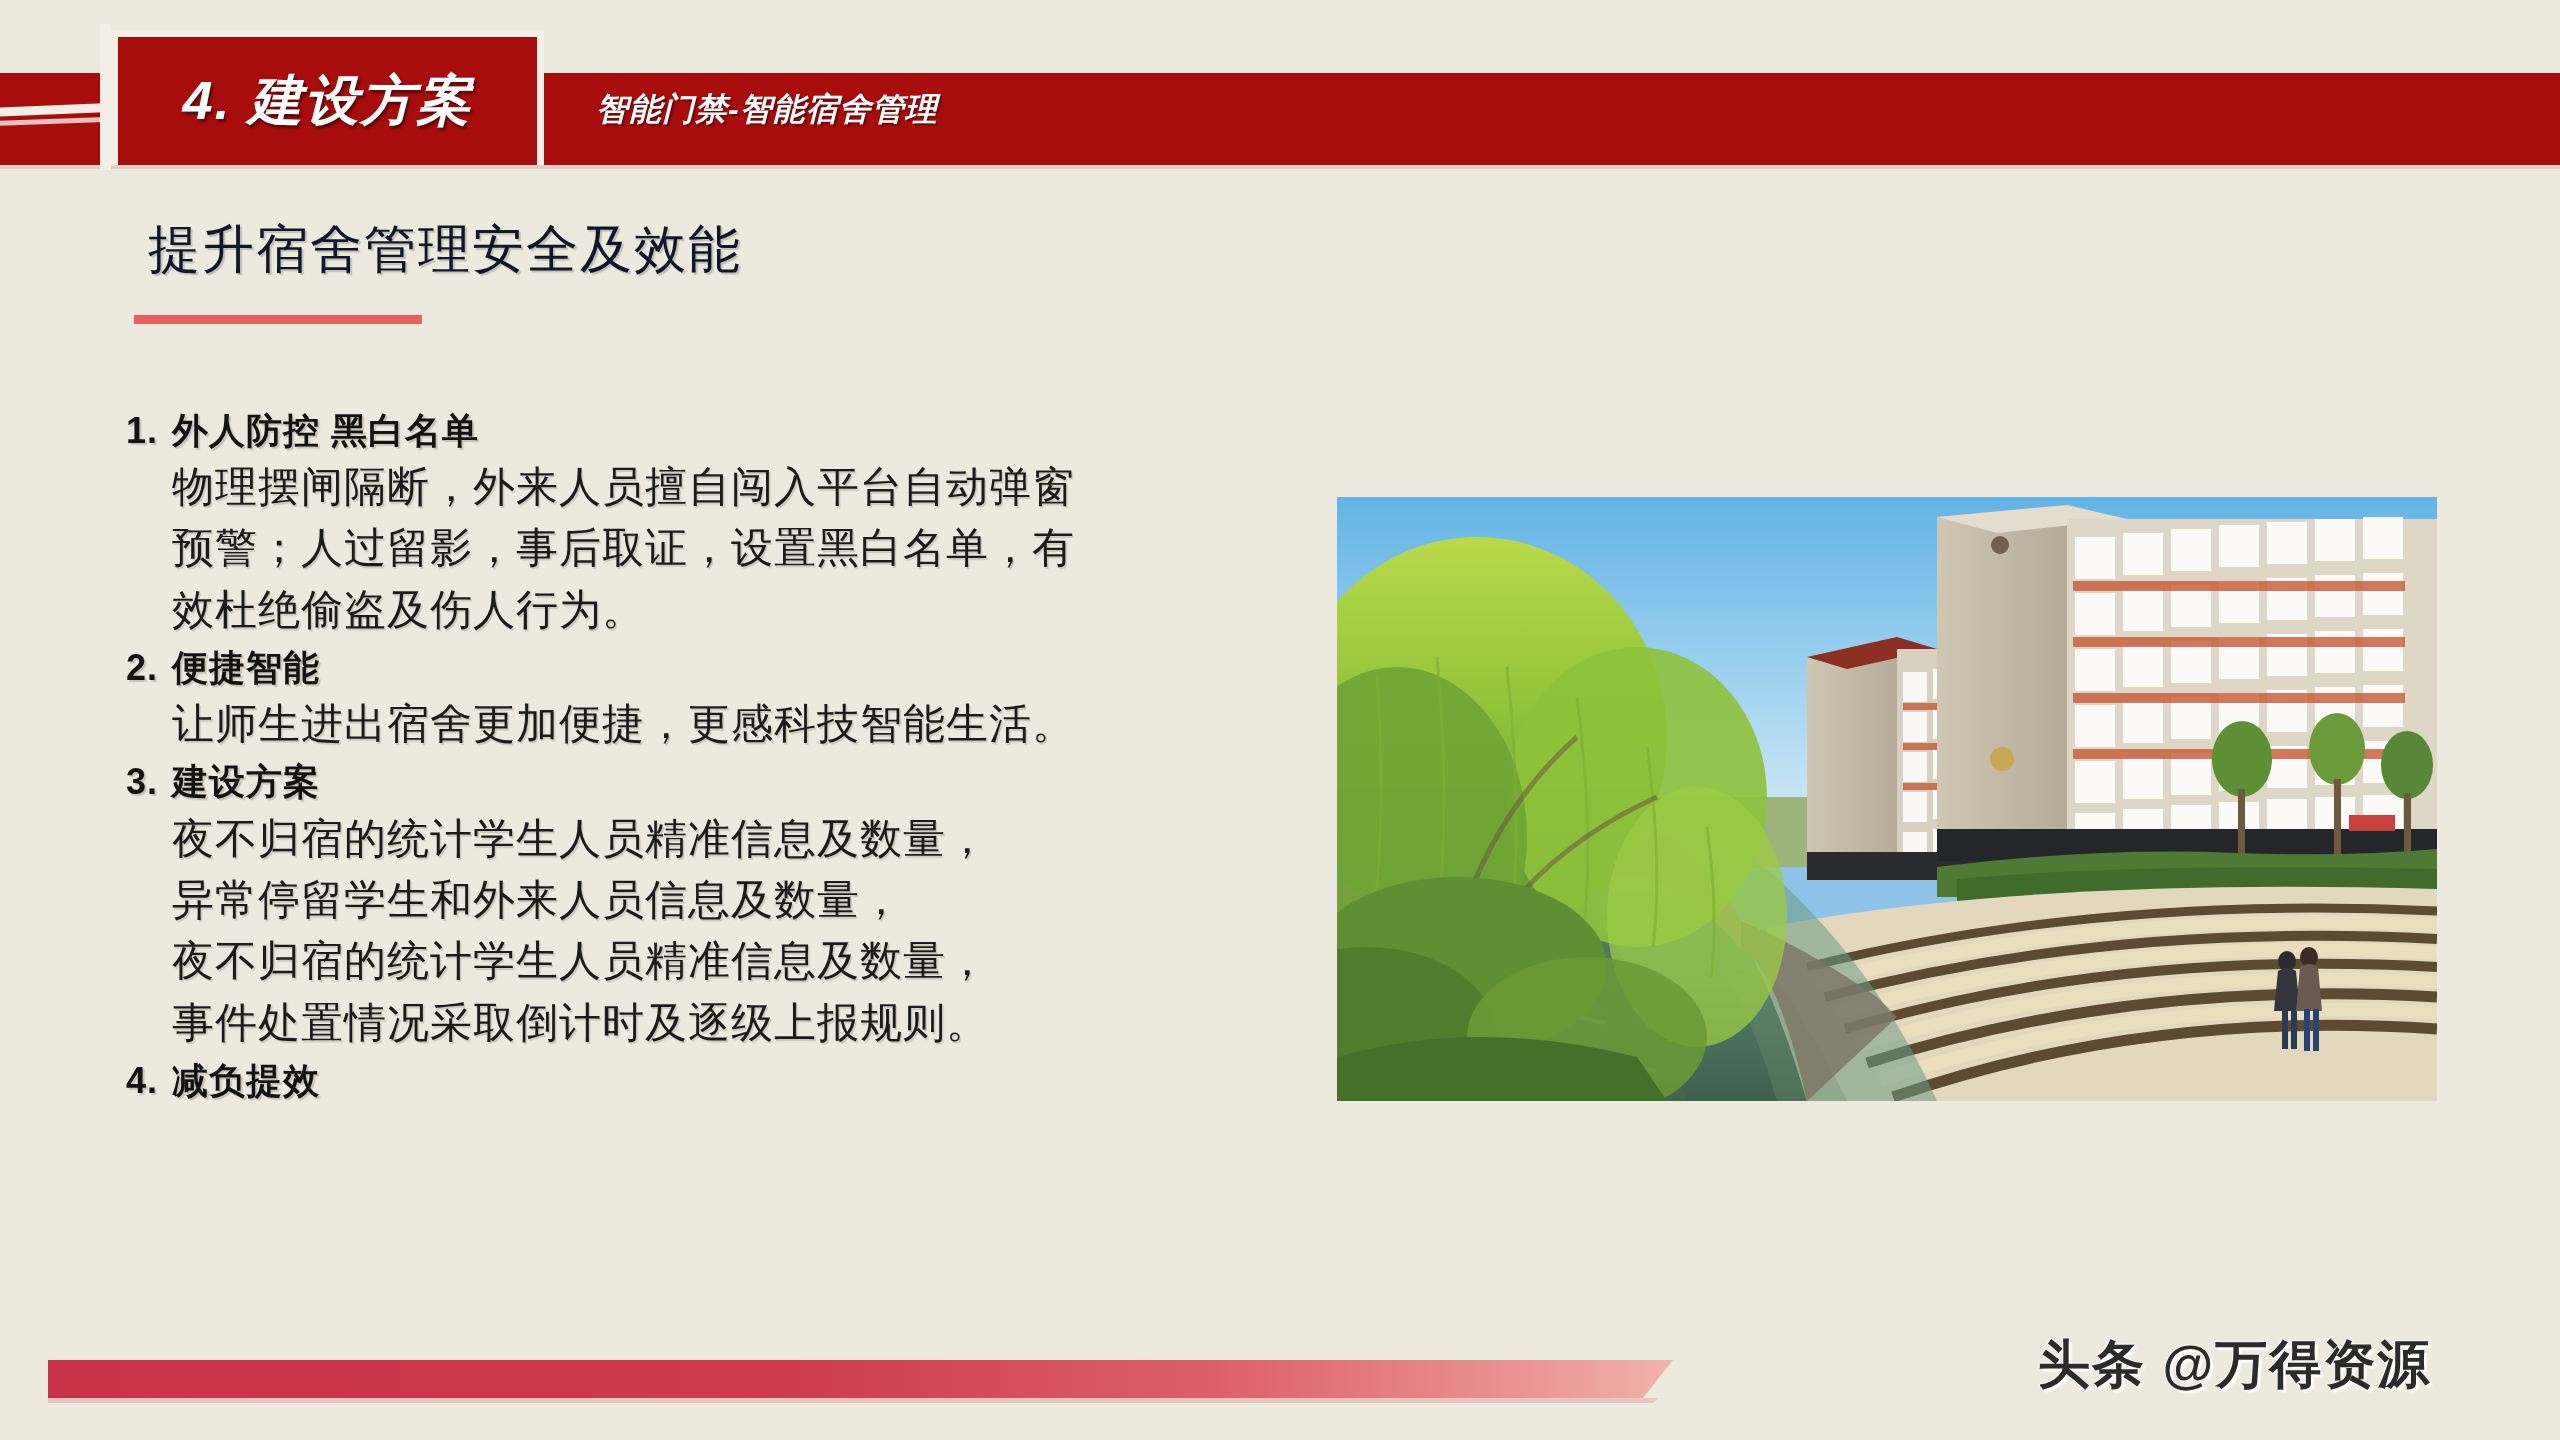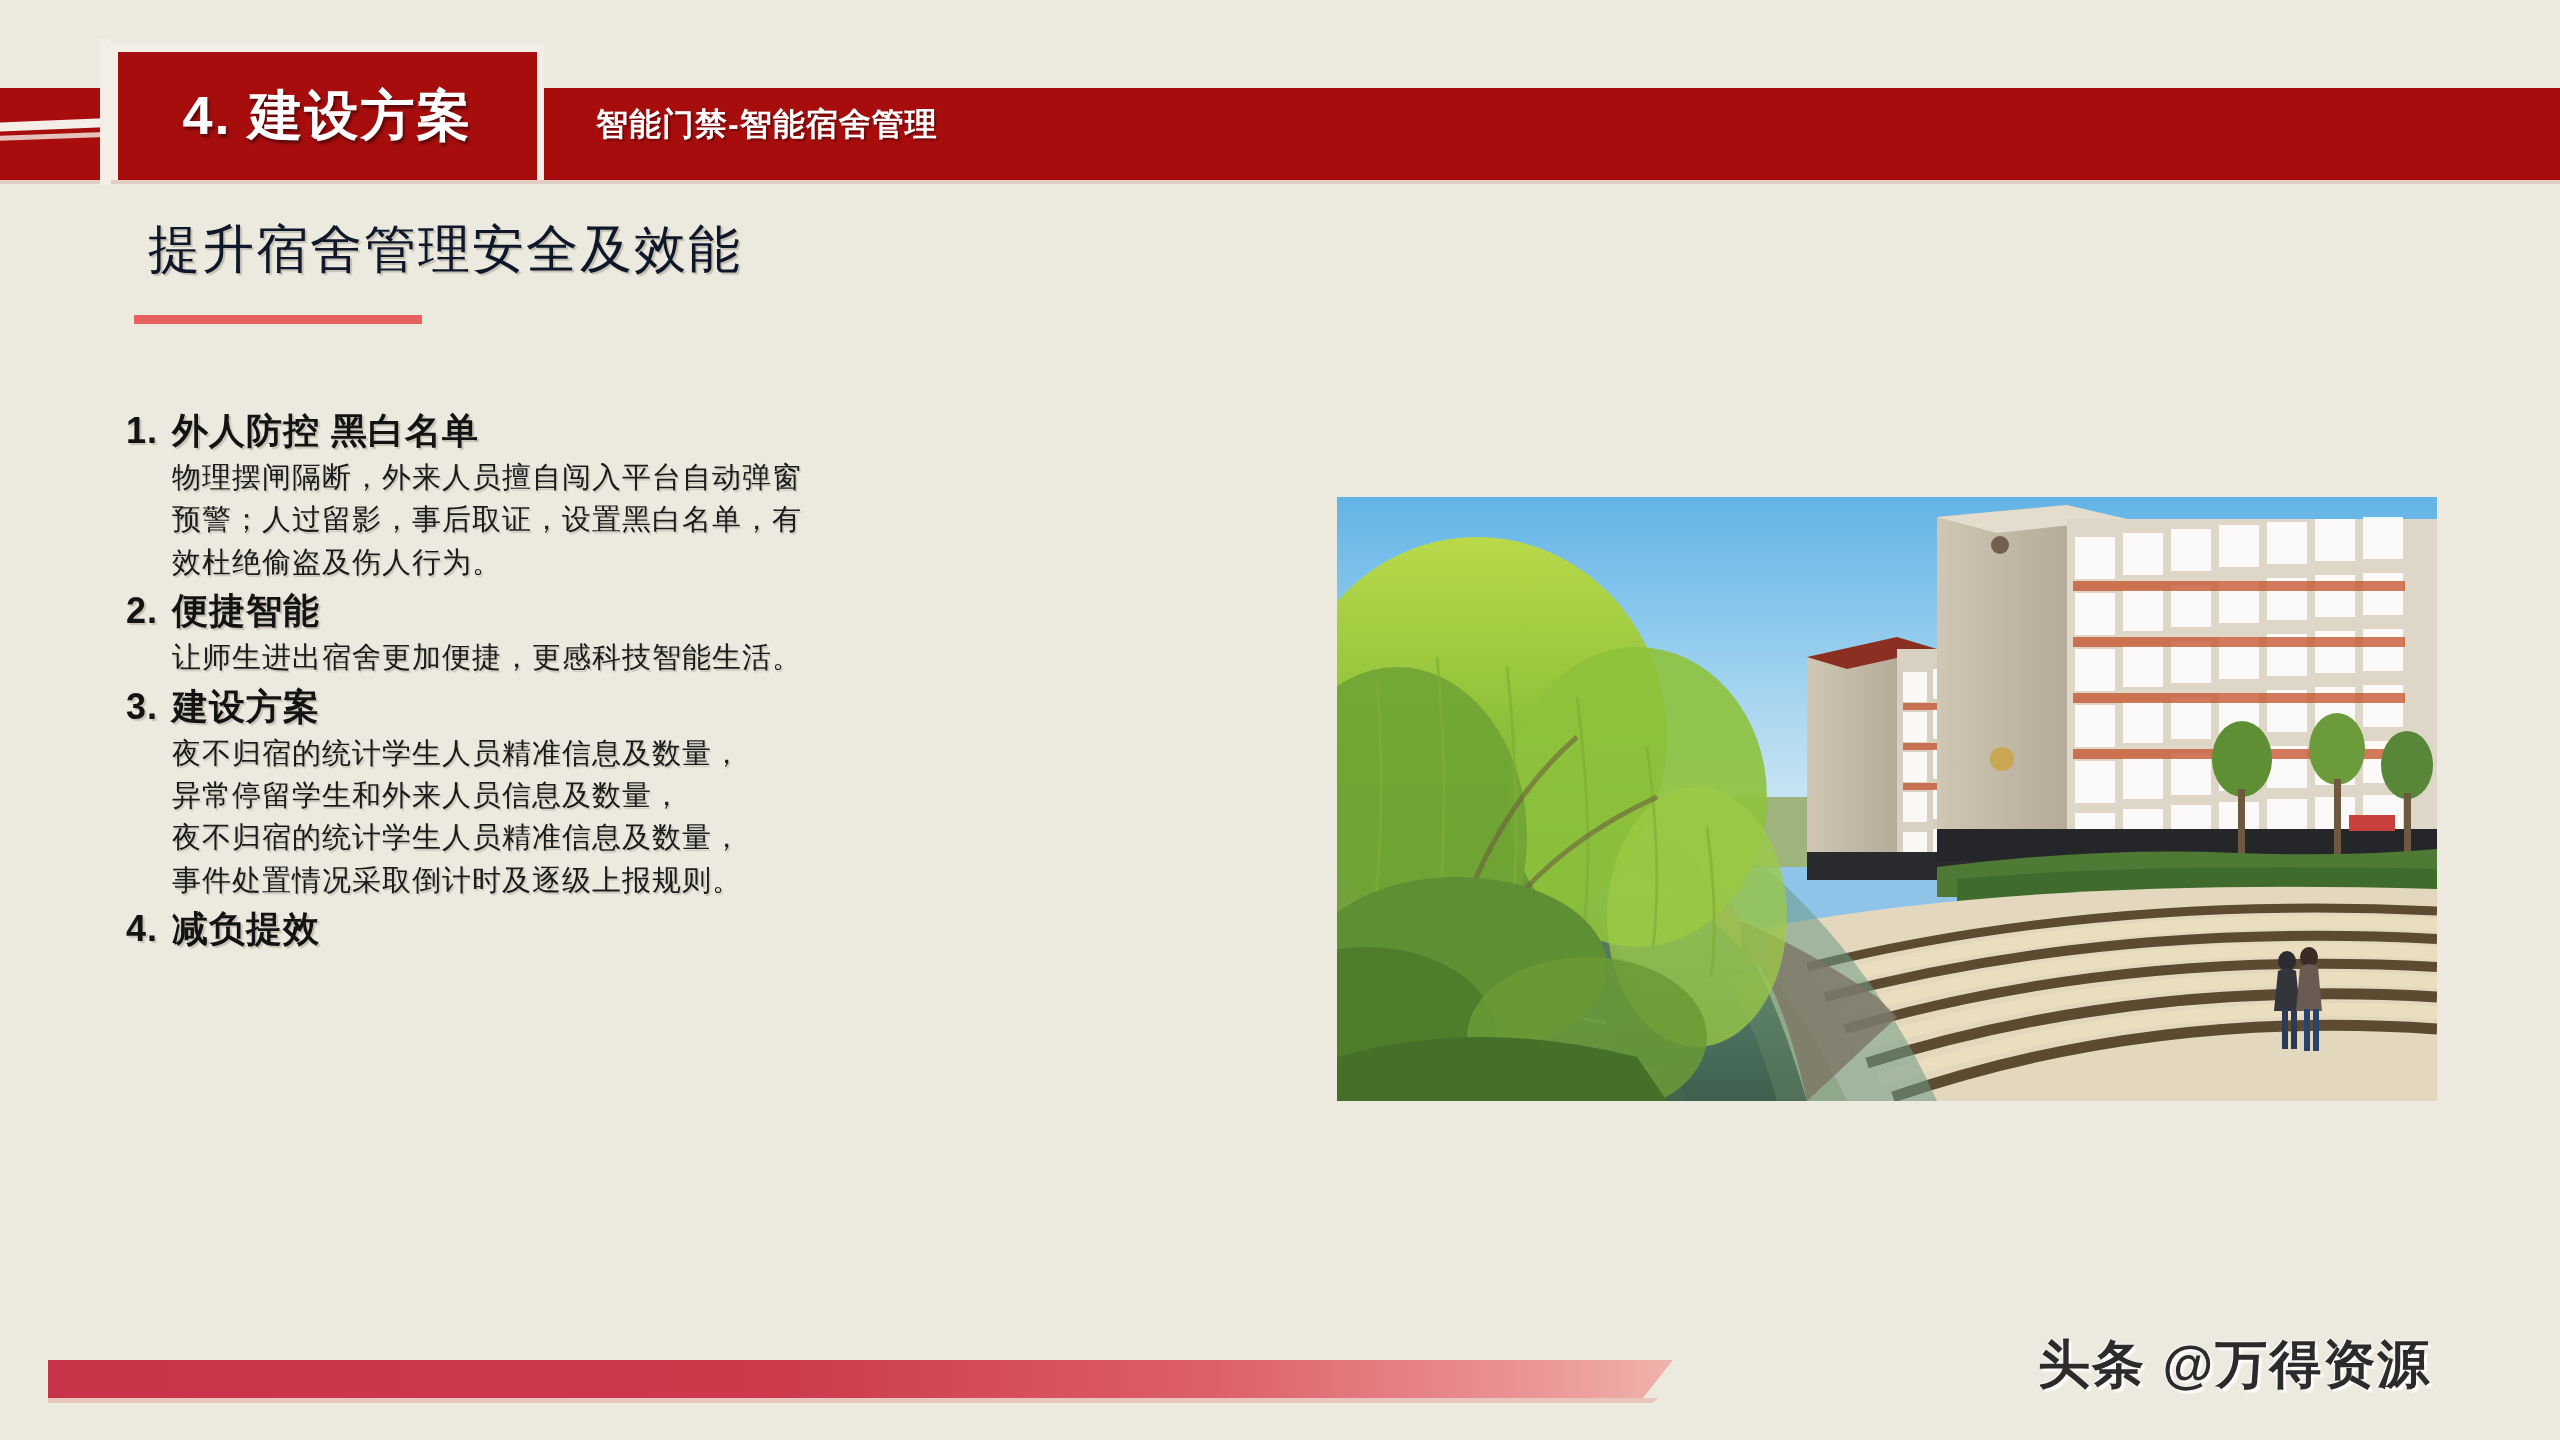--- a/index.html
+++ b/index.html
@@ -11,23 +11,24 @@
     height: 1440px;
     background: #ece9de;
     font-family: "Liberation Sans", "DejaVu Sans", sans-serif;
     overflow: hidden;
     position: relative;
   }
 
   
   #header-zone {
     position: absolute;
-    left: 0; top: 15px;
+    left: 0; top: 0;
     width: 2476px;
     height: 170px;
+    font-style: italic;
   }
   .header-band {
     position: absolute;
     left: 0;
     top: 73px;
     width: 2560px;
     height: 92px;
     background: #a70d0d;
   }
   .header-band-shadow {
@@ -140,21 +141,21 @@
     font-weight: bold;
     color: #131313;
     letter-spacing: 1px;
     line-height: 1.42;
     white-space: nowrap;
     text-shadow: 2px 2px 1px rgba(120,115,100,.32);
   }
   .bullet-num { min-width: 46px; }
   .bullet-body {
     margin-left: 46px;
-    font-size: 29px;
+    font-size: 42px;
     color: #1b1b1b;
     letter-spacing: 1px;
     line-height: 1.46;
     white-space: nowrap;
     text-shadow: 1.5px 1.5px 1px rgba(120,115,100,.28);
   }
 
   
   #photo {
     position: absolute;

